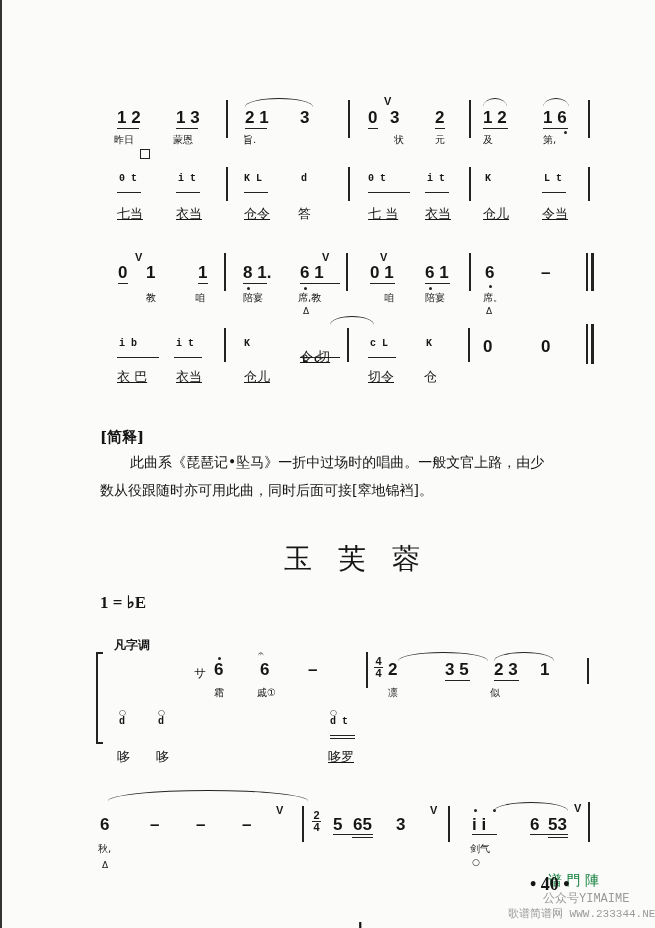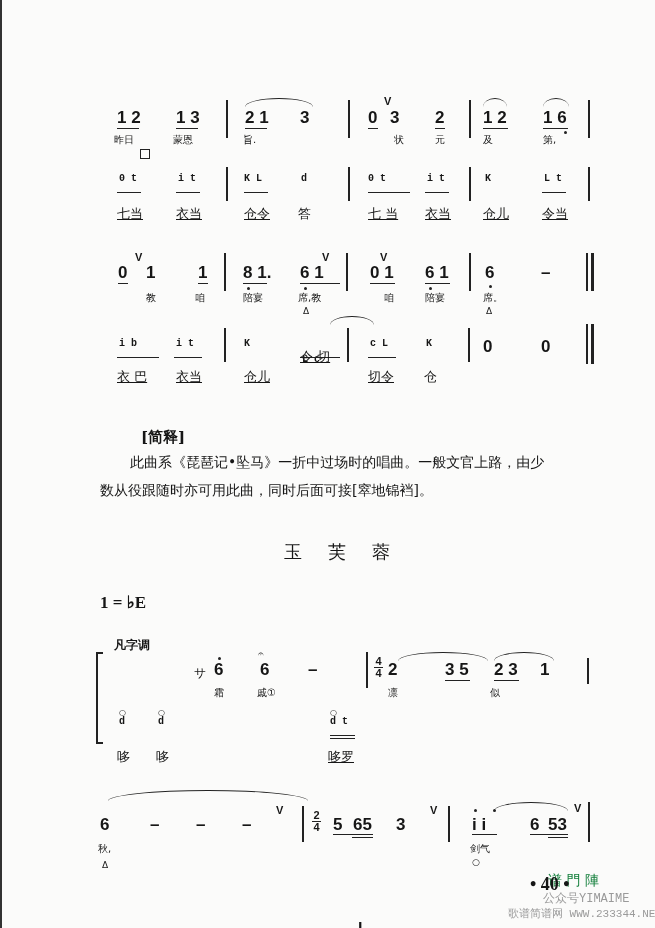--- a/index.html
+++ b/index.html
@@ -14,23 +14,23 @@
   .n { font-family: "Liberation Sans", sans-serif; font-weight: bold; font-size: 17px; }
   .ly { font-family: "DejaVu Sans", sans-serif; font-size: 10px; }
   .pc { font-family: "Liberation Mono", monospace; font-weight: bold; font-size: 10px; }
   .pcl { font-family: "DejaVu Sans", sans-serif; font-size: 13px; }
   .ul { position: absolute; height: 0; border-top: 1.5px solid #222; }
   .bar { position: absolute; width: 2px; background: #222; }
   .slur { position: absolute; border-top: 1.5px solid #222; border-radius: 50% 50% 0 0 / 100% 100% 0 0; height: 8px; }
   .breath { font-family: "Liberation Sans", sans-serif; font-size: 11px; font-weight: bold; }
   .dot { position: absolute; width: 3px; height: 3px; background: #222; border-radius: 50%; }
   .tri { font-size: 9px; }
-  .note-section-title { font-family: "DejaVu Serif", serif; font-size: 15px; font-weight: bold; margin-left: 41px; }
+  .note-section-title { font-family: "DejaVu Serif", serif; font-size: 15px; font-weight: bold; }
   .para { font-family: "DejaVu Serif", serif; font-size: 14px; line-height: 28px; }
-  .title { font-family: Liberation Sans, sans-serif; font-size: 18px; letter-spacing: 26px; }
+  .title { font-family: Liberation Sans, sans-serif; font-size: 28px; letter-spacing: 26px; }
   .key { font-family: "Liberation Serif", serif; font-weight: bold; font-size: 17px; }
   .small { font-family: "DejaVu Sans", sans-serif; font-size: 12px; }
   .ts { font-family: "Liberation Sans", sans-serif; font-weight: bold; font-size: 11px; line-height: 11px; text-align: center; }
   .ts span { display: block; }
   .ts .line { border-top: 1px solid #222; width: 9px; margin: 0 auto; }
   .pagenum { font-family: "Liberation Serif", serif; font-weight: bold; font-size: 18px; }
   .wm { color: #9a9a9a; font-family: "Liberation Mono", monospace; font-size: 13px; }
   .wm-red { color: #15803d; font-family: "DejaVu Serif", serif; font-size: 14px; }
   .bracket { position: absolute; border: 2px solid #222; border-right: none; width: 5px; }
 </style>

